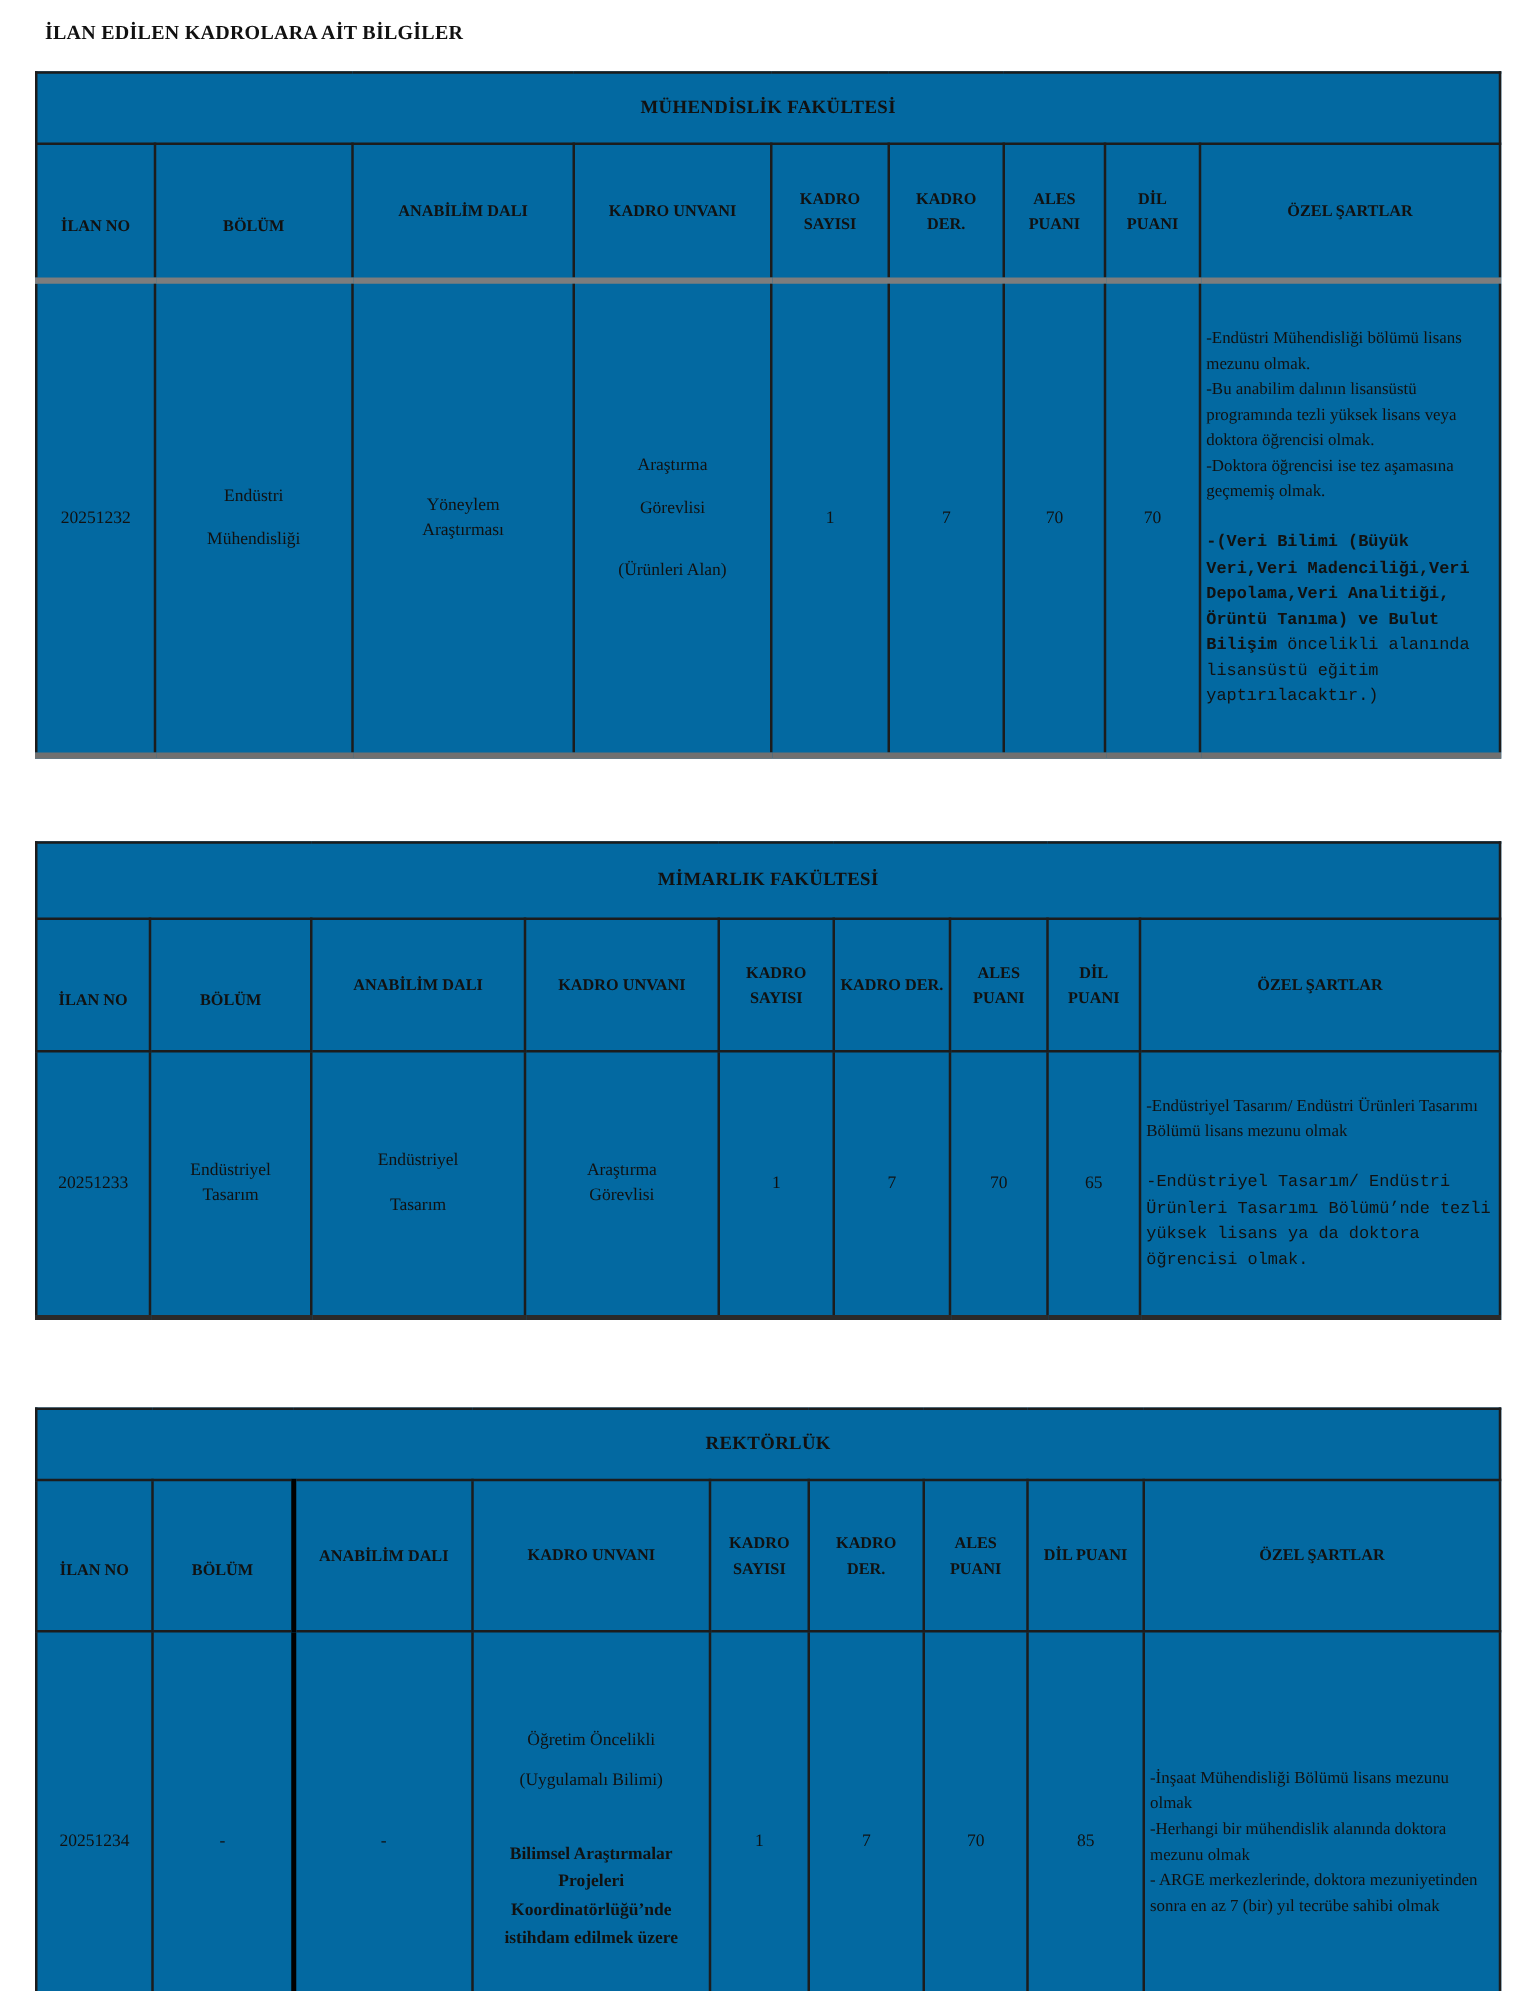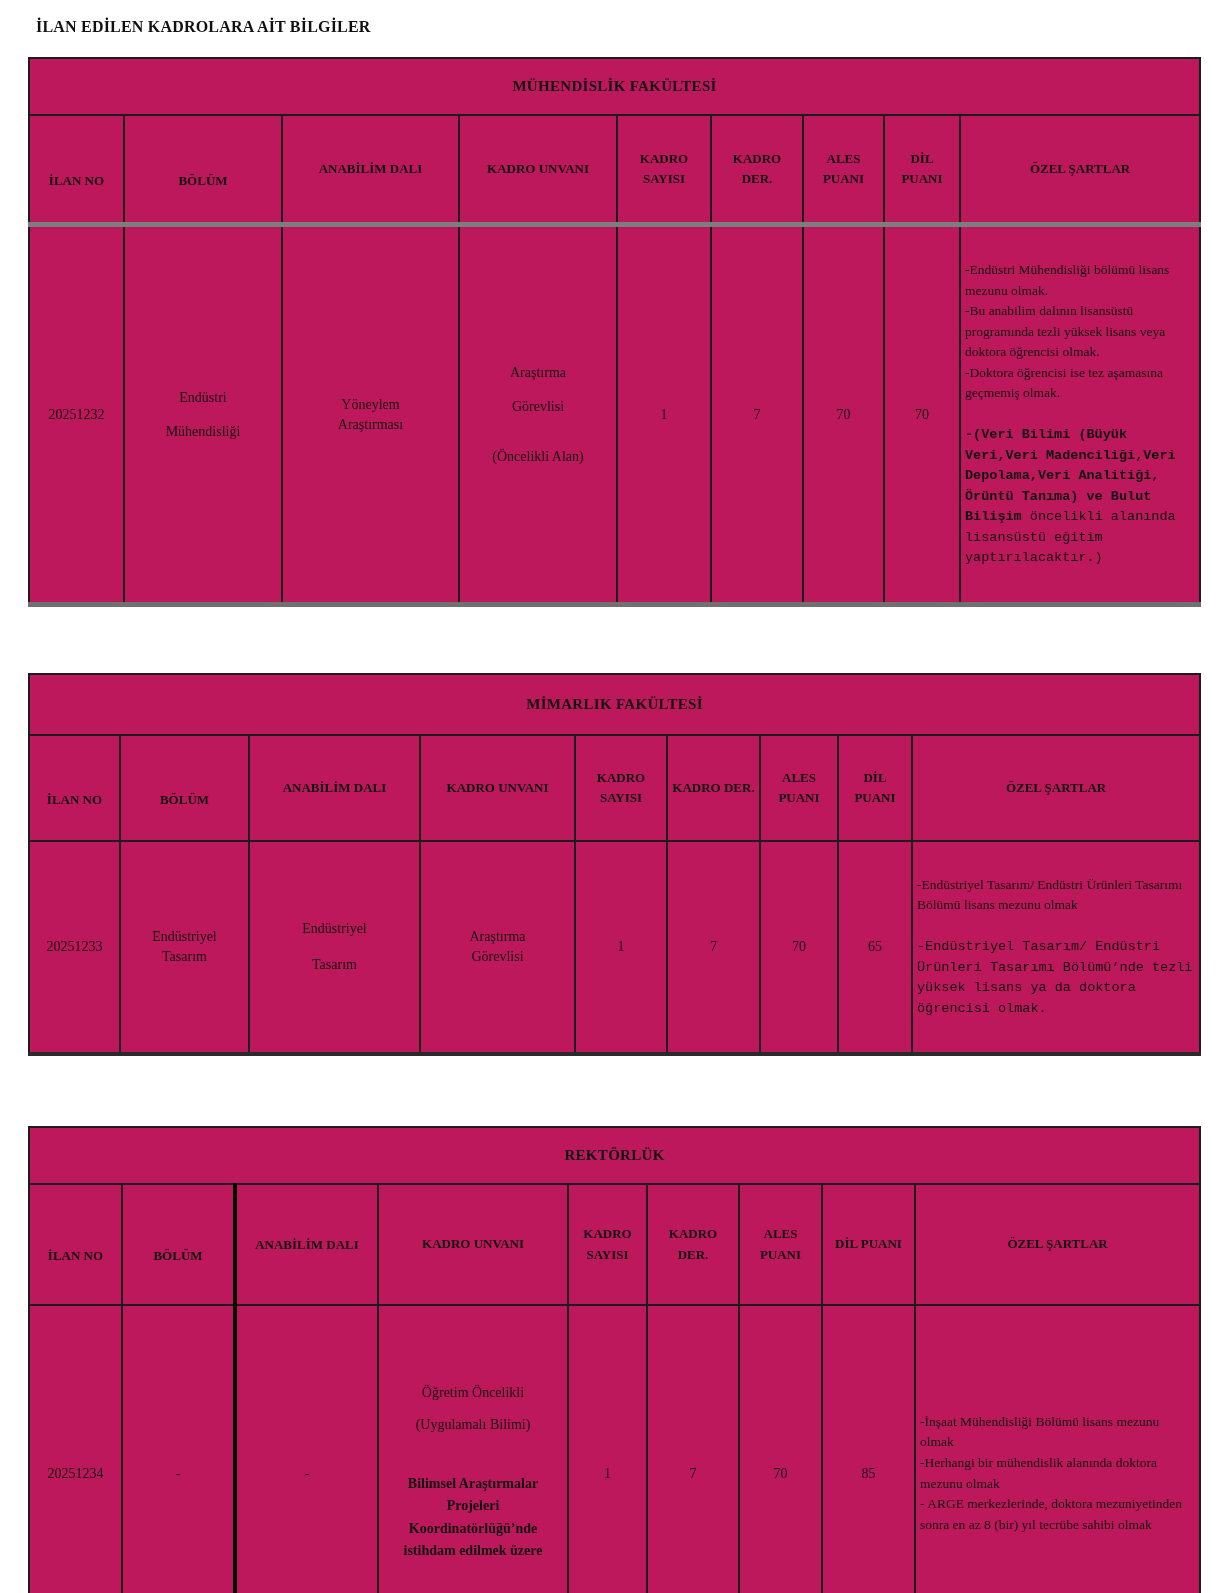--- a/index.html
+++ b/index.html
@@ -11,21 +11,21 @@
     padding:18px 27px 0 28px;
   }
   .page-title{
     font-size:16px;font-weight:bold;letter-spacing:.2px;
     margin:0 0 21px 8px;
   }
   table.t{
     border-collapse:collapse;
     table-layout:fixed;
     width:1171px;
-    background:#be185d;
+    background:#0369a1;
   }
   table.t td{
     border:2px solid #1c1c1c;
     vertical-align:middle;
     padding:2px 4px;
     overflow:hidden;
   }
   td.cap{
     text-align:center;font-weight:bold;font-size:15px;letter-spacing:.3px;
   }
@@ -107,21 +107,21 @@
       <div>Endüstri</div>
       <div class="mt18">Mühendisliği</div>
     </td>
     <td class="namecell">
       <div>Yöneylem</div>
       <div class="mt4">Araştırması</div>
     </td>
     <td class="namecell">
       <div>Araştırma</div>
       <div class="mt18">Görevlisi</div>
-      <div class="mt34">(Öncelikli Alan)</div>
+      <div class="mt34">(Ürünleri Alan)</div>
     </td>
     <td class="num">1</td>
     <td class="num">7</td>
     <td class="num">70</td>
     <td class="num">70</td>
     <td class="ozel ozel-top">
       <p>-Endüstri Mühendisliği bölümü lisans mezunu olmak.</p>
       <p>-Bu anabilim dalının lisansüstü programında tezli yüksek lisans veya doktora öğrencisi olmak.</p>
       <p>-Doktora öğrencisi ise tez aşamasına geçmemiş olmak.</p>
       <p class="sp"><b>-(Veri Bilimi (Büyük Veri,Veri Madenciliği,Veri Depolama,Veri Analitiği, Örüntü Tanıma) ve Bulut Bilişim</b><span> öncelikli alanında lisansüstü eğitim yaptırılacaktır.)</span></p>
@@ -219,17 +219,17 @@
       <div class="mt16">(Uygulamalı Bilimi)</div>
       <div class="mt40 boldblock">Bilimsel Araştırmalar Projeleri Koordinatörlüğü’nde istihdam edilmek üzere</div>
     </td>
     <td class="num">1</td>
     <td class="num">7</td>
     <td class="num">70</td>
     <td class="num">85</td>
     <td class="ozel">
       <p>-İnşaat Mühendisliği Bölümü lisans mezunu olmak</p>
       <p>-Herhangi bir mühendislik alanında doktora mezunu olmak</p>
-      <p>- ARGE merkezlerinde, doktora mezuniyetinden sonra en az 8 (bir) yıl tecrübe sahibi olmak</p>
+      <p>- ARGE merkezlerinde, doktora mezuniyetinden sonra en az 7 (bir) yıl tecrübe sahibi olmak</p>
     </td>
   </tr>
 </tbody>
   </table>
 
 </body></html>

